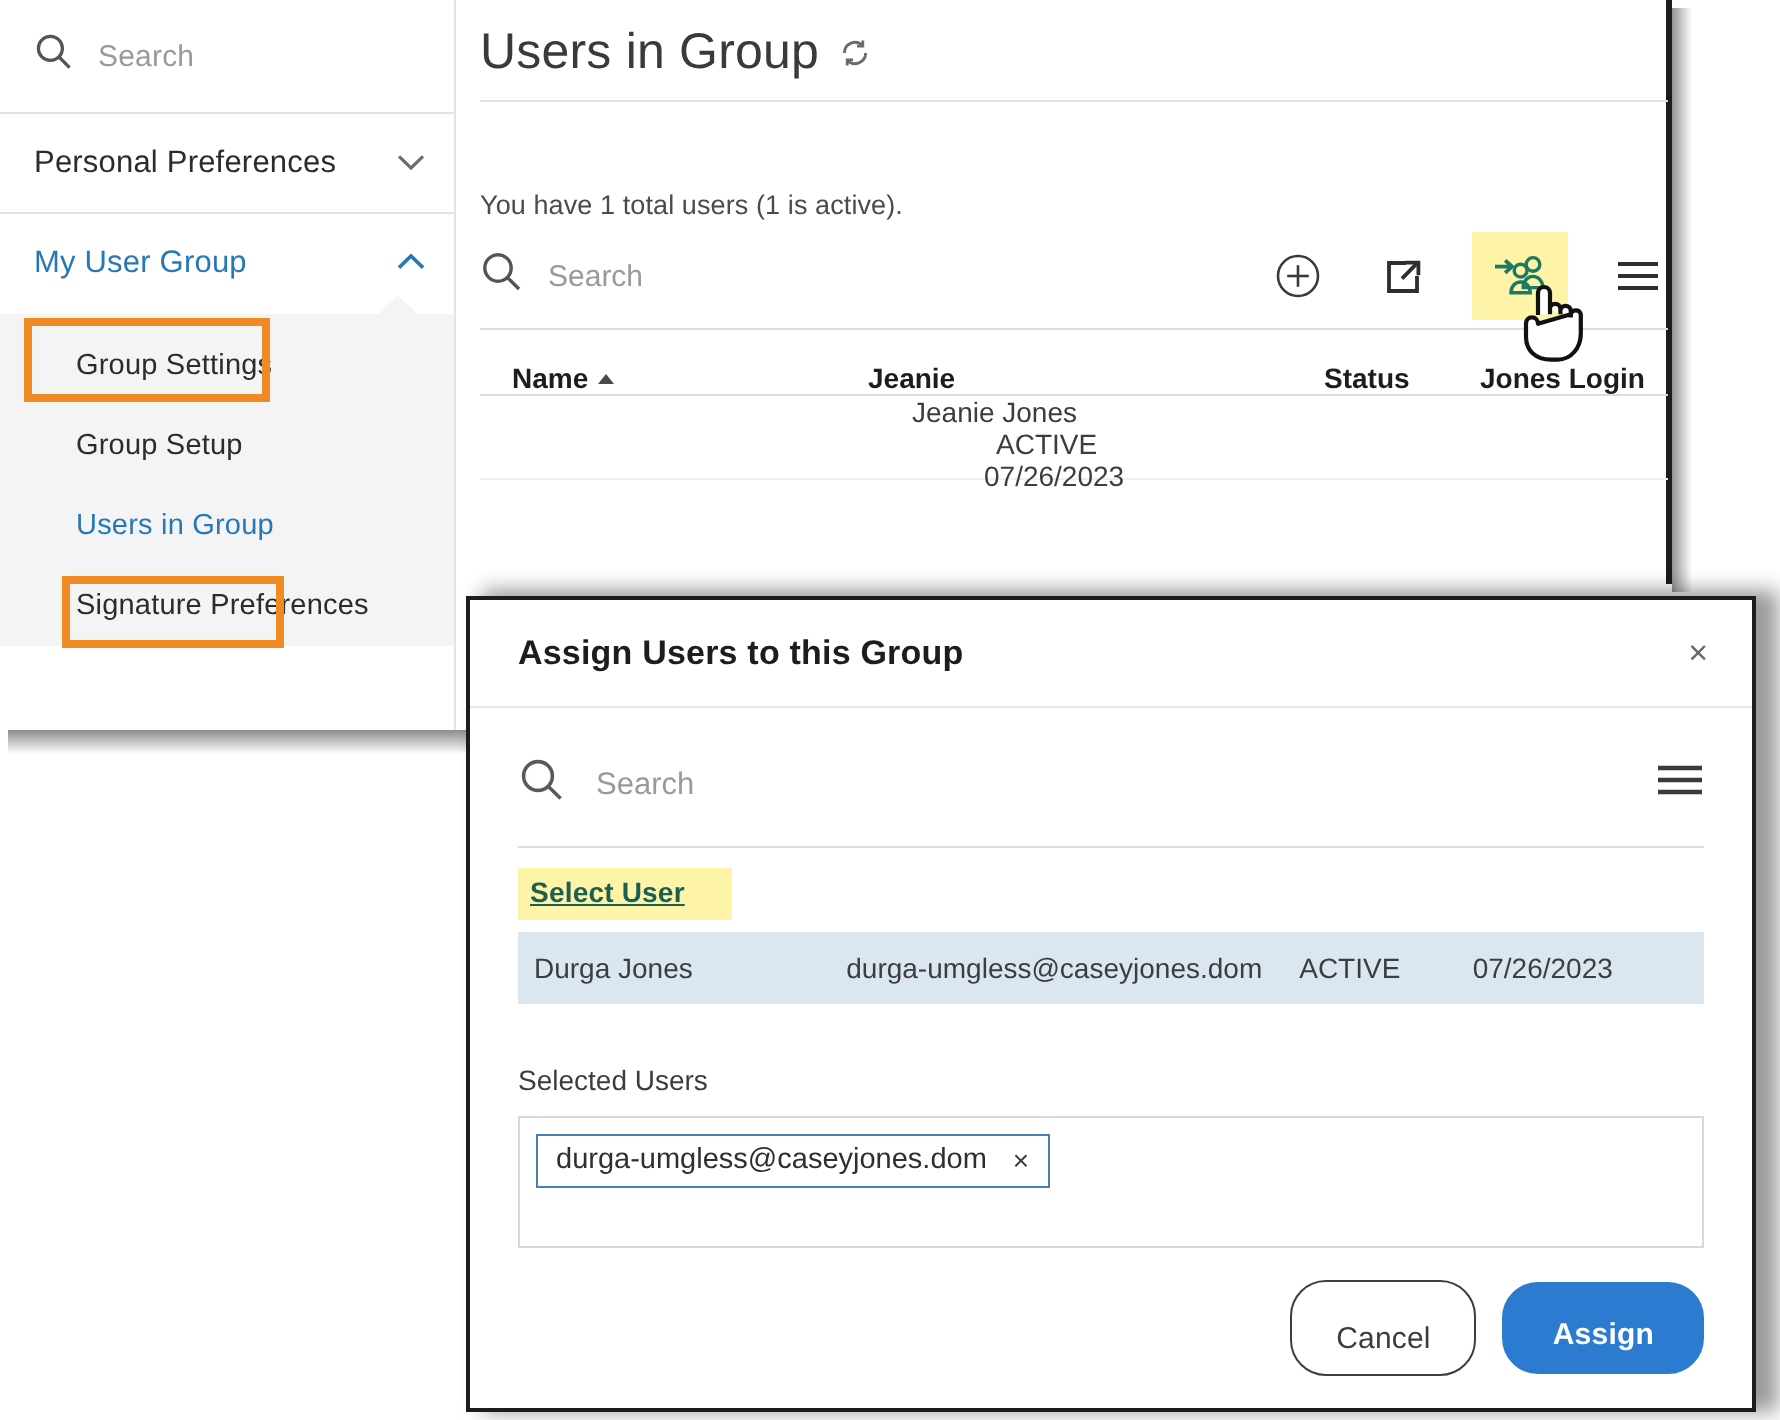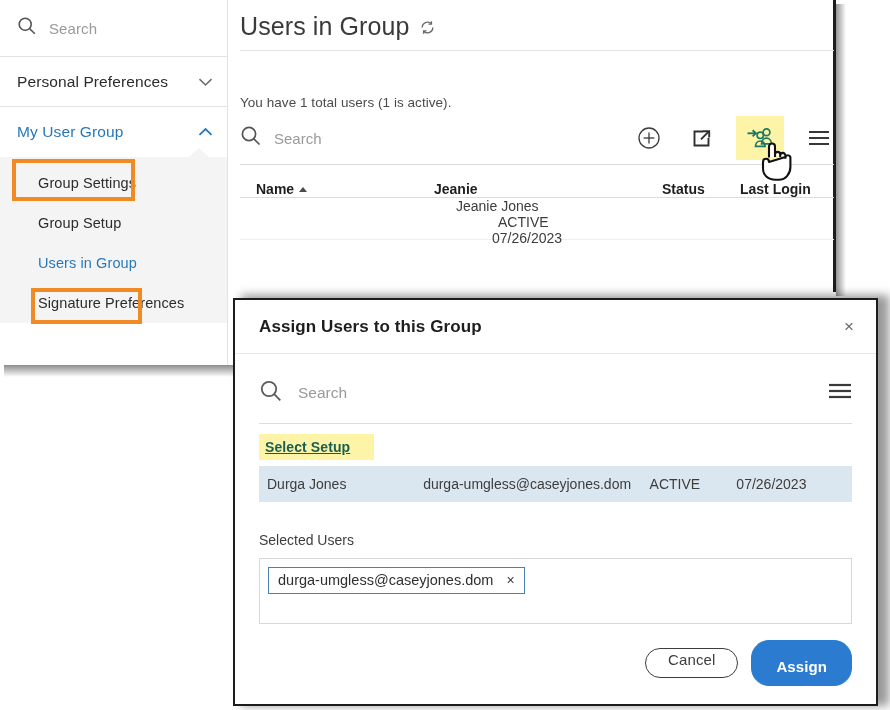--- a/index.html
+++ b/index.html
@@ -312,21 +312,21 @@
   .dlg-actions {
     display: flex;
     justify-content: flex-end;
     align-items: center;
     margin-top: 16px;
     gap: 13px;
   }
   .btn {
     border-radius: 18px;
     font-size: 15px;
-    padding: 2px 22px 9px 22px;
+    padding: 20px 22px 9px 22px;
     cursor: pointer;
     letter-spacing: .1px;
   }
   .btn-cancel {
     background: #ffffff;
     border: 1px solid #3d3d3d;
     color: #3d3d3d;
   }
   .btn-assign {
     background: #2b7cd0;
@@ -405,21 +405,21 @@
           <line x1="1" y1="15" x2="21" y2="15" stroke="#2e2e2e" stroke-width="1.9"></line>
         </svg>
       </span>
     </div>
 
     <div class="table">
       <div class="thead">
         <div class="col-name"><span>Name</span><span class="sort-caret"></span></div>
         <div class="col-email">Jeanie</div>
         <div class="col-status">Status</div>
-        <div class="col-login">Last Login</div>
+        <div class="col-login">Jones Login</div>
       </div>
       <div class="trow">
         <div class="col-name">Jeanie Jones</div>
         <div class="col-status">ACTIVE</div>
         <div class="col-login">07/26/2023</div>
       </div>
     </div>
   </div>
 
   <div class="sidebar">
@@ -492,21 +492,21 @@
         <span class="dlg-hamburger">
           <svg width="24" height="18" viewBox="0 0 24 18">
             <line x1="1" y1="3" x2="23" y2="3" stroke="#3a3a3a" stroke-width="2.2"></line>
             <line x1="1" y1="9" x2="23" y2="9" stroke="#3a3a3a" stroke-width="2.2"></line>
             <line x1="1" y1="15" x2="23" y2="15" stroke="#3a3a3a" stroke-width="2.2"></line>
           </svg>
         </span>
       </div>
 
       <div class="select-user-wrap">
-        <span class="select-user-link">Select Setup</span>
+        <span class="select-user-link">Select User</span>
       </div>
 
       <div class="result-row">
         <div class="rc-name">Durga Jones</div>
         <div class="rc-email">durga-umgless@caseyjones.dom</div>
         <div class="rc-status">ACTIVE</div>
         <div class="rc-login">07/26/2023</div>
       </div>
 
       <div class="sel-users-label">Selected Users</div>

